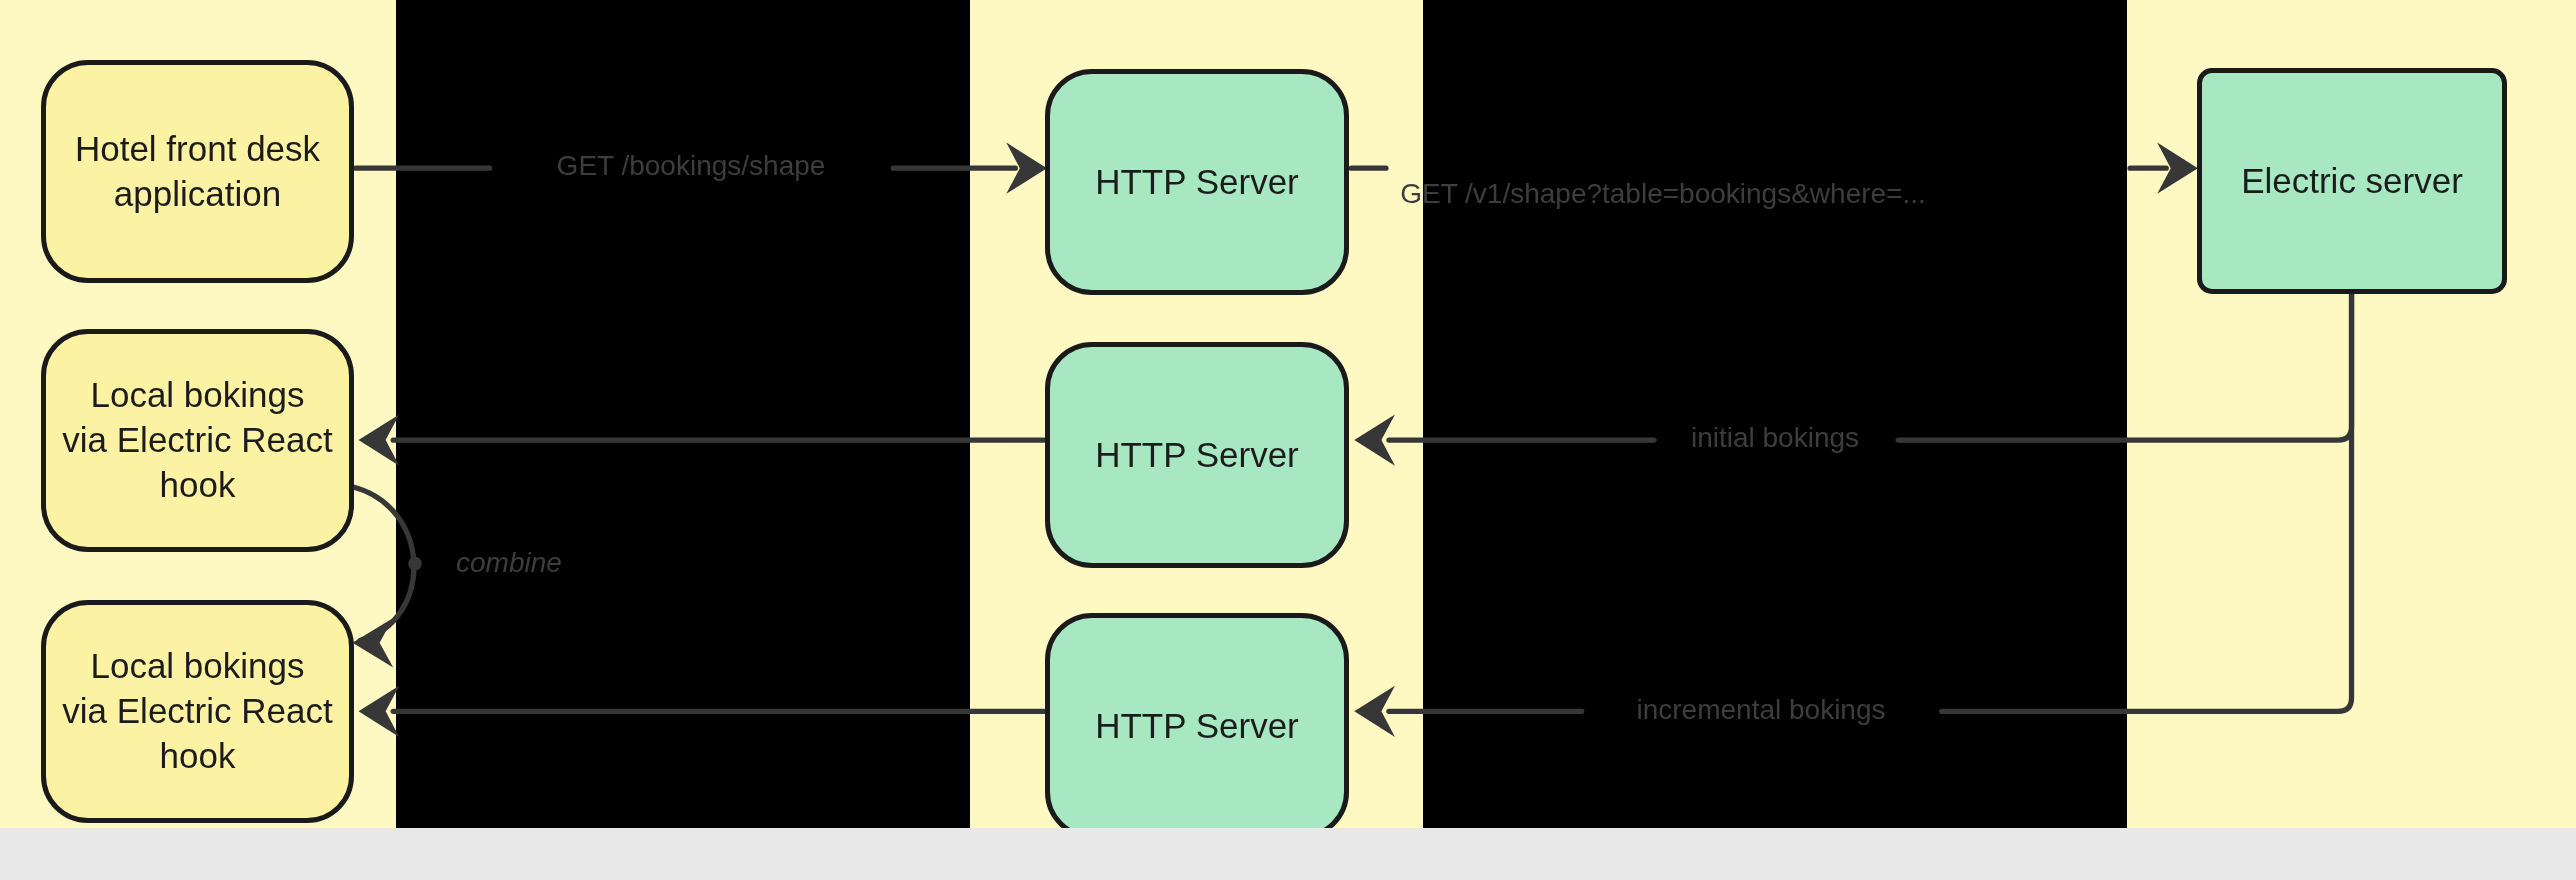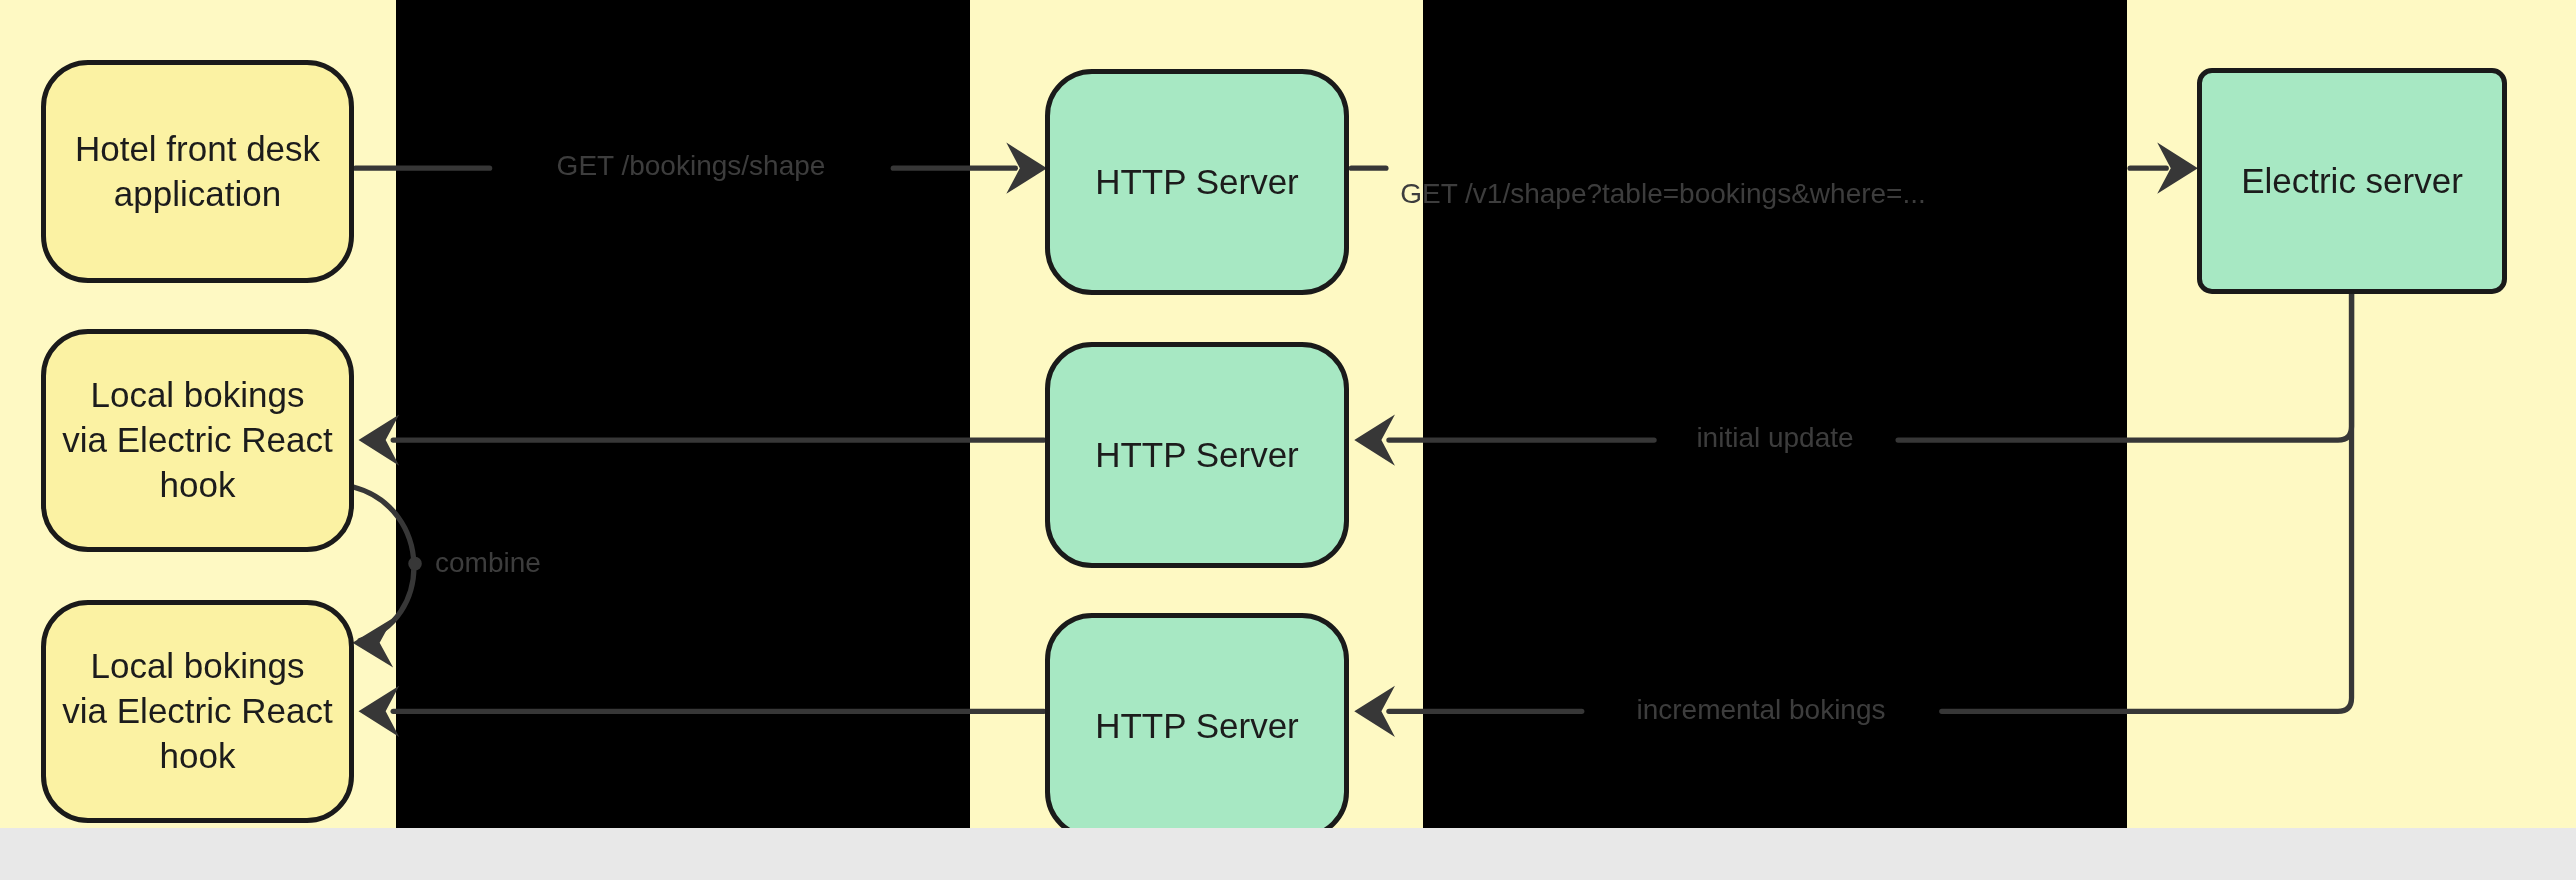--- a/index.html
+++ b/index.html
@@ -64,22 +64,23 @@
     font-size: 28px;
     color: #3d3d3d;
     white-space: nowrap;
     transform: translate(-50%, -50%);
   }
   .lbl-get-shape   { left: 691px;  top: 166px; }
   .lbl-get-v1      { left: 1663px; top: 166px; margin-top: 28px; }
   .lbl-initial     { left: 1775px; top: 438px; }
   .lbl-incremental { left: 1761px; top: 710px; }
   .lbl-combine {
-    left: 435px; top: 563px;
+    left: 456px; top: 563px;
     transform: translate(0, -50%);
+    font-style: italic;
   }
 </style>
 </head>
 <body>
 
 <div class="canvas">
 
   <div class="black-bar bar-1"></div>
   <div class="black-bar bar-2"></div>
 
@@ -138,18 +139,18 @@
   </div>
   <div class="node node-green n-http3">
     <span class="node-label">HTTP Server</span>
   </div>
   <div class="node node-green n-electric">
     <span class="node-label">Electric server</span>
   </div>
 
   <div class="edge-label lbl-get-shape">GET /bookings/shape</div>
   <div class="edge-label lbl-get-v1">GET /v1/shape?table=bookings&amp;where=...</div>
-  <div class="edge-label lbl-initial">initial update</div>
+  <div class="edge-label lbl-initial">initial bokings</div>
   <div class="edge-label lbl-incremental">incremental bokings</div>
   <div class="edge-label lbl-combine">combine</div>
 
 </div>
 
 
 </body></html>

